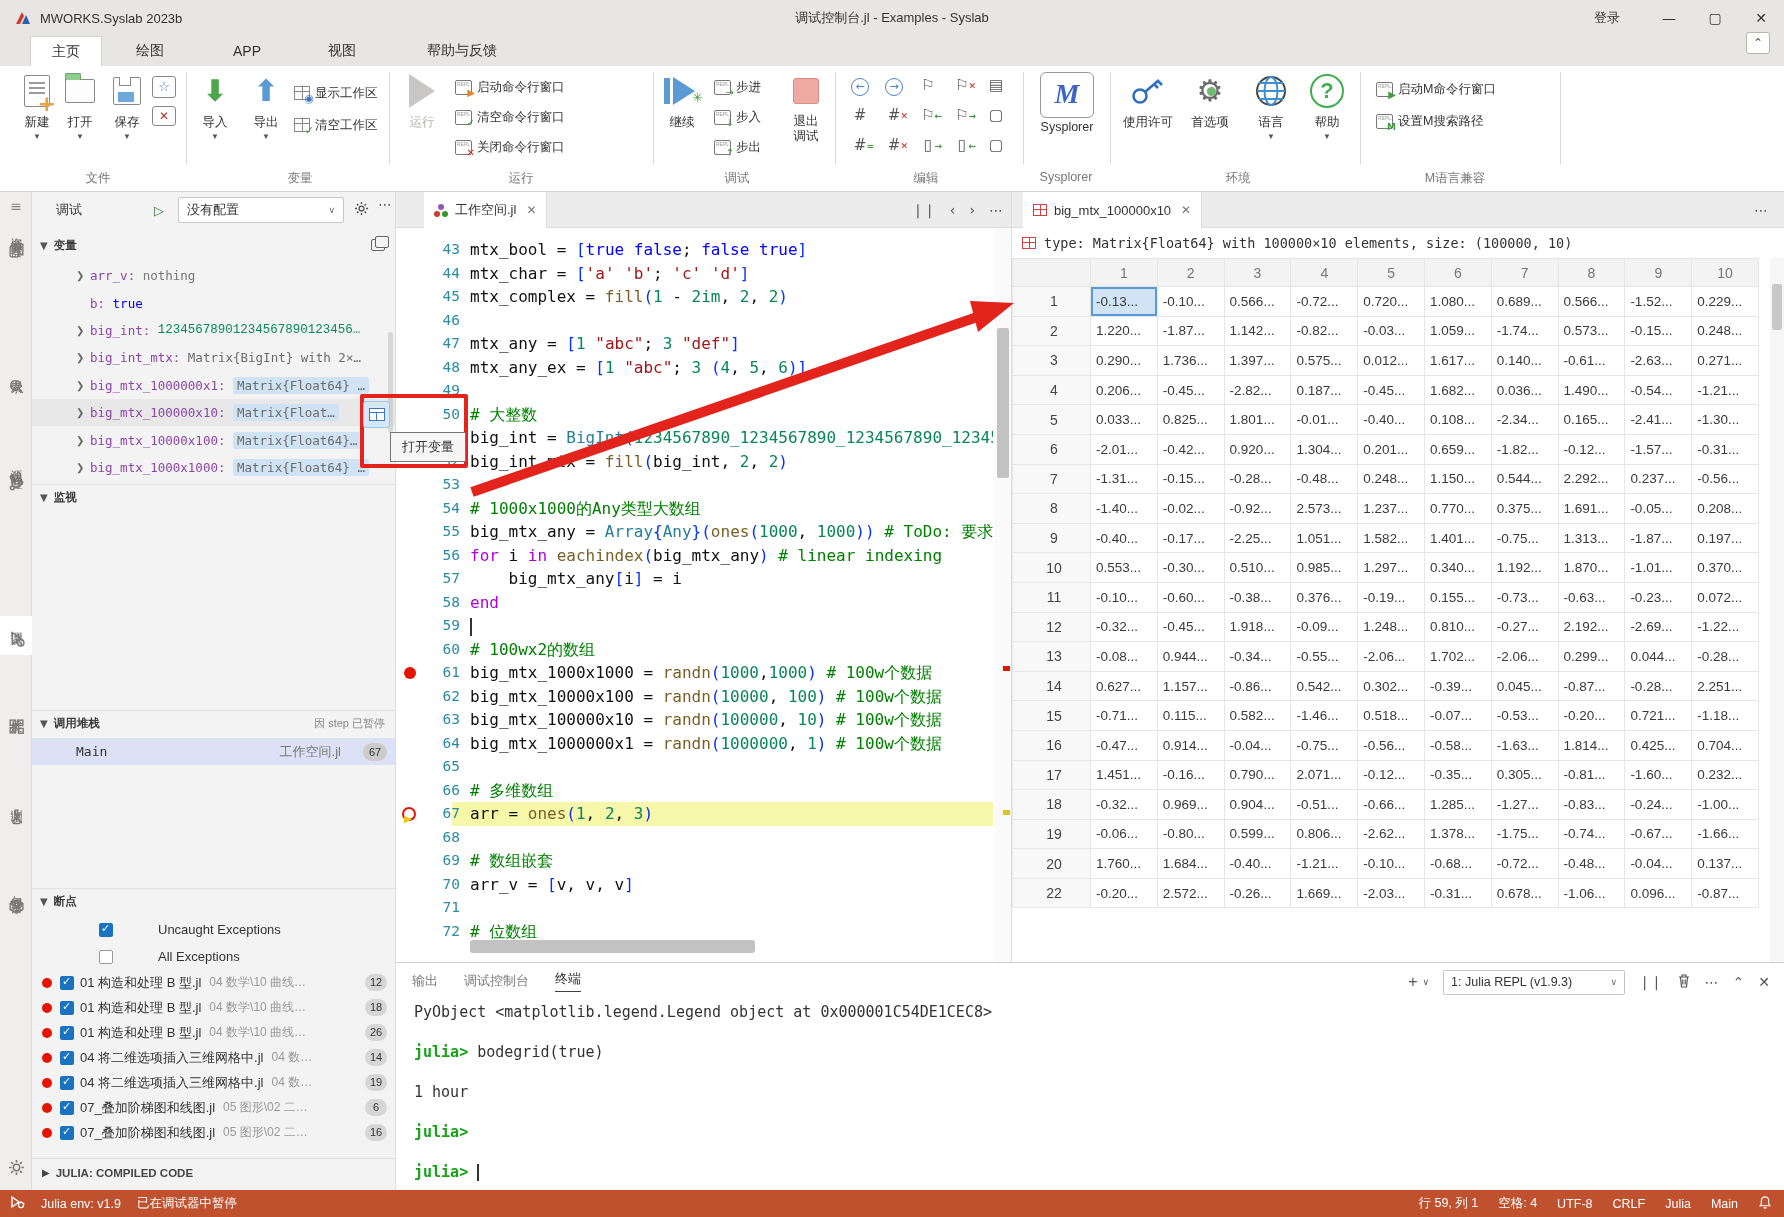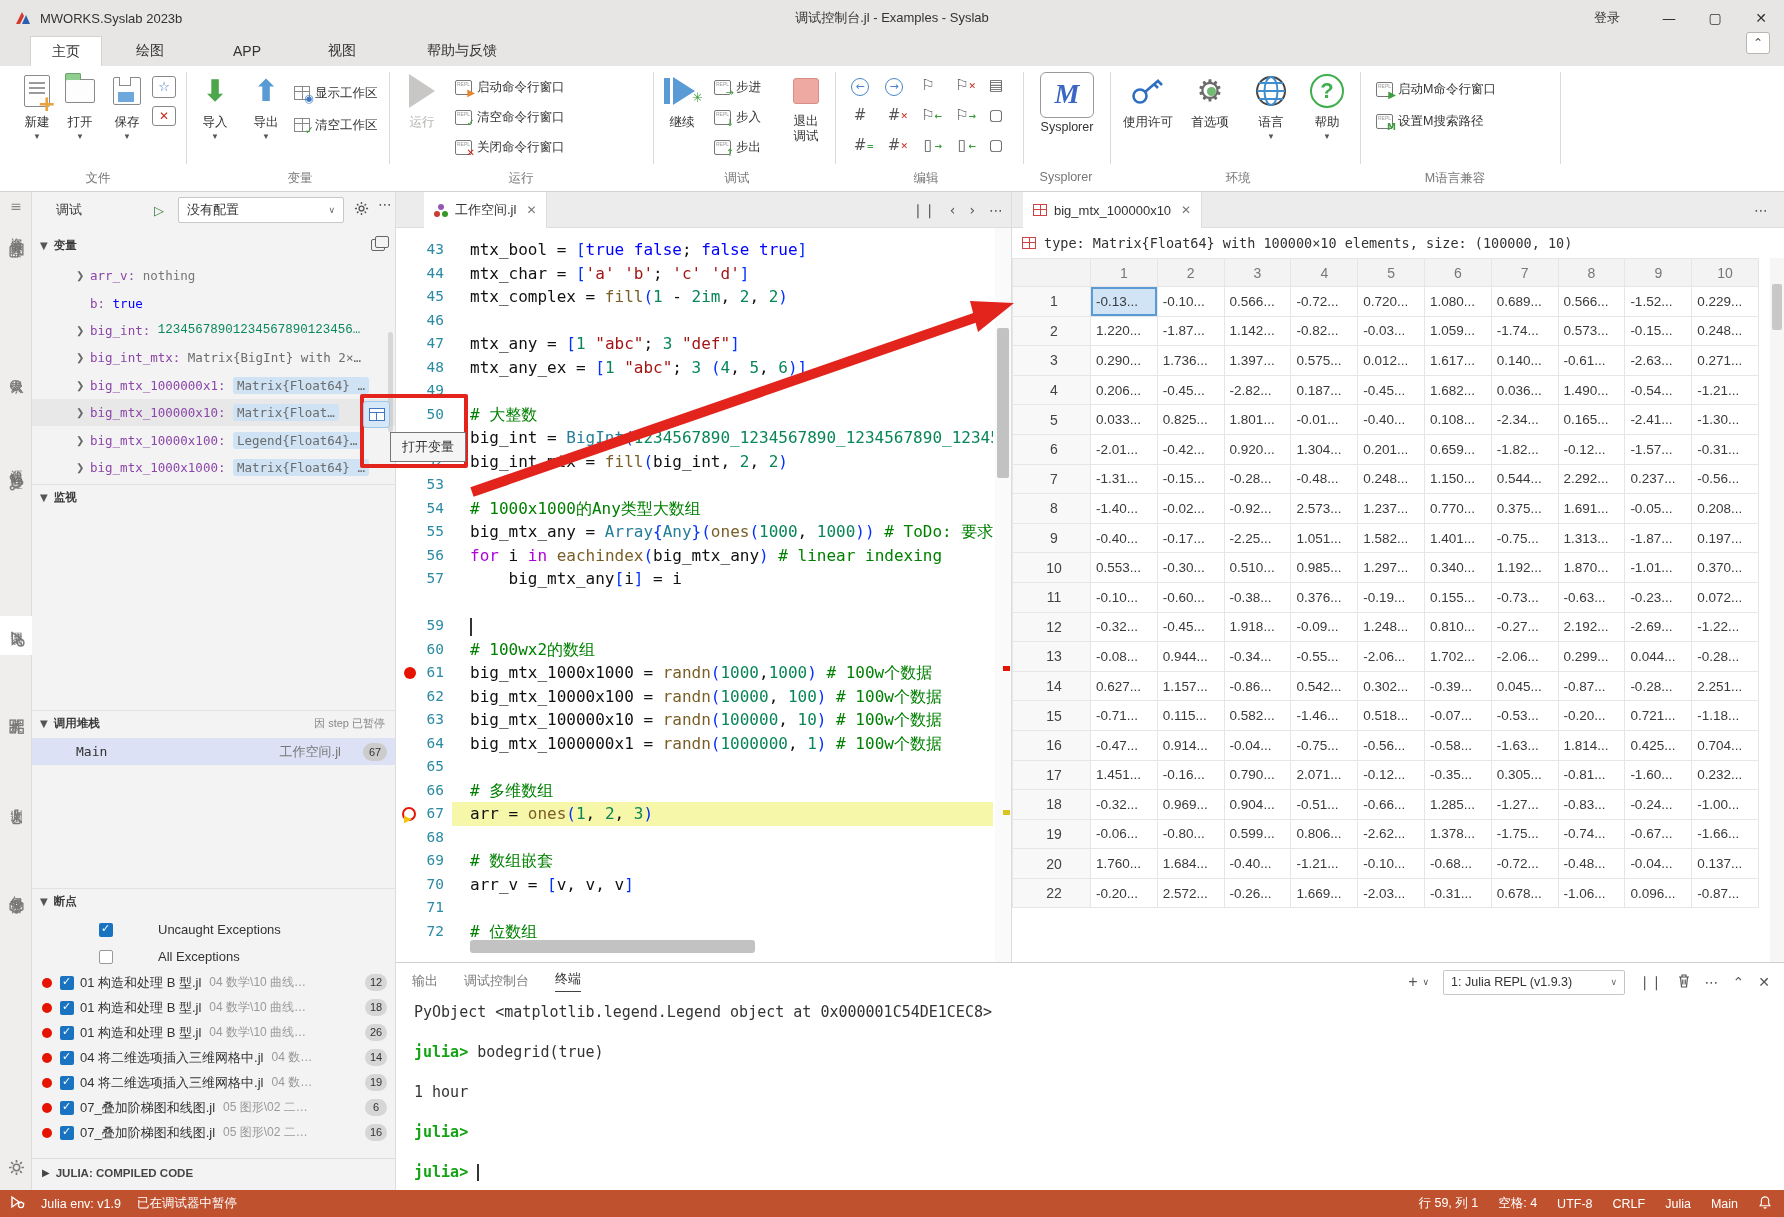--- a/index.html
+++ b/index.html
@@ -120,21 +120,21 @@
   .etab .close { margin-left:10px; color:#777; font-size:12px; font-family:"DejaVu Sans",sans-serif; }
   .julia-dots { position:relative; width:14px; height:13px; margin-right:7px; }
   .julia-dots i { position:absolute; width:6px; height:6px; border-radius:50%; }
   .julia-dots i:nth-child(1){ left:4px; top:0; background:#9558b2; }
   .julia-dots i:nth-child(2){ left:0; top:7px; background:#cb3c33; }
   .julia-dots i:nth-child(3){ left:8px; top:7px; background:#389826; }
   .tab-actions { position:absolute; right:8px; top:0; height:36px; display:flex; align-items:center; gap:14px; color:#555; font-size:14px; font-family:"DejaVu Sans",sans-serif; }
   .codearea { position:absolute; left:0; top:36px; width:100%; height:734px; background:#fff; overflow:hidden; }
   .cline { position:absolute; left:0; width:100%; height:23.5px; white-space:pre; font-family:"DejaVu Sans Mono",monospace; font-size:16px; line-height:23.5px; }
   .cline .hl { position:absolute; left:56px; right:18px; top:0; bottom:0; background:#f7f7a9; }
-  .cline .lnum { position:absolute; left:0; width:48px; text-align:right; color:#2b8ba3; font-size:14.5px; }
+  .cline .lnum { position:absolute; left:16px; width:48px; text-align:right; color:#2b8ba3; font-size:14.5px; }
   .cline .ltext { position:absolute; left:74px; right:18px; overflow:hidden; }
   .bp-dot { position:absolute; left:8px; top:6px; width:12px; height:12px; border-radius:50%; background:#e51400; }
   .dbg-arrow { position:absolute; left:5px; top:4px; width:16px; height:16px; }
   .dbg-arrow::before { content:""; position:absolute; inset:1px; border:2px solid #e51400; border-radius:50%; }
   .dbg-arrow::after { content:"▶"; position:absolute; left:3px; top:1px; color:#f5c60a; font-size:10px; font-family:"DejaVu Sans",sans-serif; }
   .cursor { display:inline-block; width:2px; height:18px; background:#333; vertical-align:middle; }
   .tk-x{color:#111;} .tk-n{color:#098658;} .tk-s{color:#a31515;} .tk-kb{color:#0000ff;}
   .tk-kp{color:#af00db;} .tk-f{color:#795e26;} .tk-t{color:#267f99;} .tk-c{color:#008000;} .tk-br{color:#0431fa;}
   .vscroll { position:absolute; right:0; top:36px; width:16px; height:734px; background:#fafafa; }
   .vthumb { position:absolute; left:2px; width:12px; border-radius:2px; background:rgba(110,110,110,.4); }
@@ -516,21 +516,21 @@
           <span>变量</span>
         <span class="sp-openicon"></span>
       </div>
       <div id="varRows">
           <div class="var-row" style="top: 70px; height: 27.4px;"><span class="chev">❯</span><span class="vname">arr_v:</span>&nbsp;<span class="v-nothing">nothing</span></div>
           <div class="var-row" style="top: 97.4px; height: 27.4px;"><span class="chev"></span><span class="vname">b:</span>&nbsp;<span class="v-bool">true</span></div>
           <div class="var-row" style="top: 124.8px; height: 27.4px;"><span class="chev">❯</span><span class="vname">big_int:</span>&nbsp;<span class="v-num">12345678901234567890123456…</span></div>
           <div class="var-row" style="top: 152.2px; height: 27.4px;"><span class="chev">❯</span><span class="vname">big_int_mtx:</span>&nbsp;<span class="v-plain">Matrix{BigInt} with 2×…</span></div>
           <div class="var-row" style="top: 179.6px; height: 27.4px;"><span class="chev">❯</span><span class="vname">big_mtx_1000000x1:</span>&nbsp;<span class="v-chip">Matrix{Float64} …</span></div>
           <div class="var-row hovered" style="top: 207px; height: 27.4px;"><span class="chev">❯</span><span class="vname">big_mtx_100000x10:</span>&nbsp;<span class="v-chip">Matrix{Float…</span></div>
-          <div class="var-row" style="top: 234.4px; height: 27.4px;"><span class="chev">❯</span><span class="vname">big_mtx_10000x100:</span>&nbsp;<span class="v-chip">Legend{Float64}…</span></div>
+          <div class="var-row" style="top: 234.4px; height: 27.4px;"><span class="chev">❯</span><span class="vname">big_mtx_10000x100:</span>&nbsp;<span class="v-chip">Matrix{Float64}…</span></div>
           <div class="var-row" style="top: 261.8px; height: 27.4px;"><span class="chev">❯</span><span class="vname">big_mtx_1000x1000:</span>&nbsp;<span class="v-chip">Matrix{Float64} …</span></div>
         </div>
       <div class="sp-scroll"></div>
 
       <div class="sp-sec" style="top:292px">
         <span class="chev">▼</span>
           <span>监视</span>
       </div>
 
       <div class="sp-sec" style="top:518px">
@@ -643,20 +643,21 @@
           <div class="cline" style="top: 127.5px;"><span class="lnum">48</span><span class="ltext"><span class="tk-x">mtx_any_ex = </span><span class="tk-br">[</span><span class="tk-n">1</span><span class="tk-x"> </span><span class="tk-s">"abc"</span><span class="tk-x">; </span><span class="tk-n">3</span><span class="tk-x"> </span><span class="tk-br">(</span><span class="tk-n">4</span><span class="tk-x">, </span><span class="tk-n">5</span><span class="tk-x">, </span><span class="tk-n">6</span><span class="tk-br">)</span><span class="tk-br">]</span></span></div>
           <div class="cline" style="top: 151px;"><span class="lnum">49</span><span class="ltext"></span></div>
           <div class="cline" style="top: 174.5px;"><span class="lnum">50</span><span class="ltext"><span class="tk-c"># 大整数</span></span></div>
           <div class="cline" style="top: 198px;"><span class="lnum">51</span><span class="ltext"><span class="tk-x">big_int = </span><span class="tk-t">BigInt</span><span class="tk-br">(</span><span class="tk-n">1234567890_1234567890_1234567890_12345678</span></span></div>
           <div class="cline" style="top: 221.5px;"><span class="lnum">52</span><span class="ltext"><span class="tk-x">big_int_mtx = </span><span class="tk-f">fill</span><span class="tk-br">(</span><span class="tk-x">big_int</span><span class="tk-x">, </span><span class="tk-n">2</span><span class="tk-x">, </span><span class="tk-n">2</span><span class="tk-br">)</span></span></div>
           <div class="cline" style="top: 245px;"><span class="lnum">53</span><span class="ltext"></span></div>
           <div class="cline" style="top: 268.5px;"><span class="lnum">54</span><span class="ltext"><span class="tk-c"># 1000x1000的Any类型大数组</span></span></div>
           <div class="cline" style="top: 292px;"><span class="lnum">55</span><span class="ltext"><span class="tk-x">big_mtx_any = </span><span class="tk-t">Array</span><span class="tk-br">{</span><span class="tk-t">Any</span><span class="tk-br">}</span><span class="tk-br">(</span><span class="tk-f">ones</span><span class="tk-br">(</span><span class="tk-n">1000</span><span class="tk-x">, </span><span class="tk-n">1000</span><span class="tk-br">))</span><span class="tk-x"> </span><span class="tk-c"># ToDo: 要求表格</span></span></div>
           <div class="cline" style="top: 315.5px;"><span class="lnum">56</span><span class="ltext"><span class="tk-kp">for</span><span class="tk-x"> i </span><span class="tk-kp">in</span><span class="tk-x"> </span><span class="tk-f">eachindex</span><span class="tk-br">(</span><span class="tk-x">big_mtx_any</span><span class="tk-br">)</span><span class="tk-x"> </span><span class="tk-c"># linear indexing</span></span></div>
           <div class="cline" style="top: 339px;"><span class="lnum">57</span><span class="ltext"><span class="tk-x">    big_mtx_any</span><span class="tk-br">[</span><span class="tk-x">i</span><span class="tk-br">]</span><span class="tk-x"> = i</span></span></div>
+          <div class="cline" style="top: 362.5px;"><span class="lnum">58</span><span class="ltext"><span class="tk-kp">end</span></span></div>
           <div class="cline" style="top: 386px;"><span class="lnum">59</span><span class="ltext"><span class="cursor"></span></span></div>
           <div class="cline" style="top: 409.5px;"><span class="lnum">60</span><span class="ltext"><span class="tk-c"># 100wx2的数组</span></span></div>
           <div class="cline" style="top: 433px;"><span class="bp-dot"></span><span class="lnum">61</span><span class="ltext"><span class="tk-x">big_mtx_1000x1000 = </span><span class="tk-f">randn</span><span class="tk-br">(</span><span class="tk-n">1000</span><span class="tk-x">,</span><span class="tk-n">1000</span><span class="tk-br">)</span><span class="tk-x"> </span><span class="tk-c"># 100w个数据</span></span></div>
           <div class="cline" style="top: 456.5px;"><span class="lnum">62</span><span class="ltext"><span class="tk-x">big_mtx_10000x100 = </span><span class="tk-f">randn</span><span class="tk-br">(</span><span class="tk-n">10000</span><span class="tk-x">, </span><span class="tk-n">100</span><span class="tk-br">)</span><span class="tk-x"> </span><span class="tk-c"># 100w个数据</span></span></div>
           <div class="cline" style="top: 480px;"><span class="lnum">63</span><span class="ltext"><span class="tk-x">big_mtx_100000x10 = </span><span class="tk-f">randn</span><span class="tk-br">(</span><span class="tk-n">100000</span><span class="tk-x">, </span><span class="tk-n">10</span><span class="tk-br">)</span><span class="tk-x"> </span><span class="tk-c"># 100w个数据</span></span></div>
           <div class="cline" style="top: 503.5px;"><span class="lnum">64</span><span class="ltext"><span class="tk-x">big_mtx_1000000x1 = </span><span class="tk-f">randn</span><span class="tk-br">(</span><span class="tk-n">1000000</span><span class="tk-x">, </span><span class="tk-n">1</span><span class="tk-br">)</span><span class="tk-x"> </span><span class="tk-c"># 100w个数据</span></span></div>
           <div class="cline" style="top: 527px;"><span class="lnum">65</span><span class="ltext"></span></div>
           <div class="cline" style="top: 550.5px;"><span class="lnum">66</span><span class="ltext"><span class="tk-c"># 多维数组</span></span></div>
           <div class="cline" style="top: 574px;"><span class="hl"></span><span class="dbg-arrow"></span><span class="lnum">67</span><span class="ltext"><span class="tk-x">arr = </span><span class="tk-f">ones</span><span class="tk-br">(</span><span class="tk-n">1</span><span class="tk-x">, </span><span class="tk-n">2</span><span class="tk-x">, </span><span class="tk-n">3</span><span class="tk-br">)</span></span></div>
           <div class="cline" style="top: 597.5px;"><span class="lnum">68</span><span class="ltext"></span></div>

